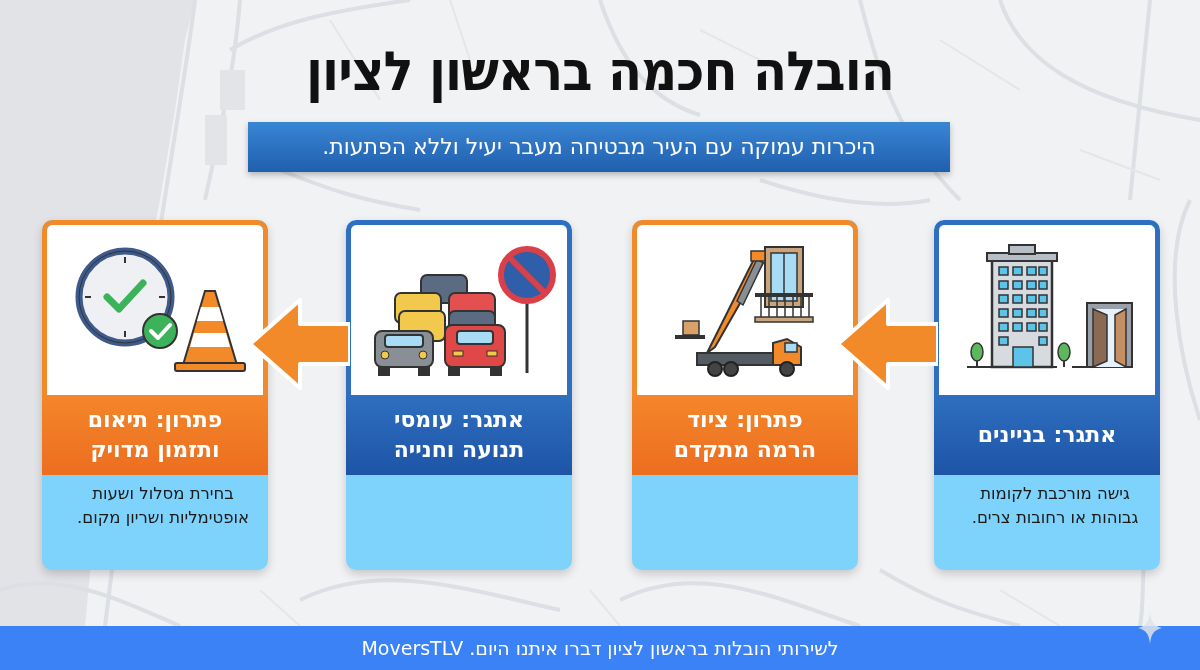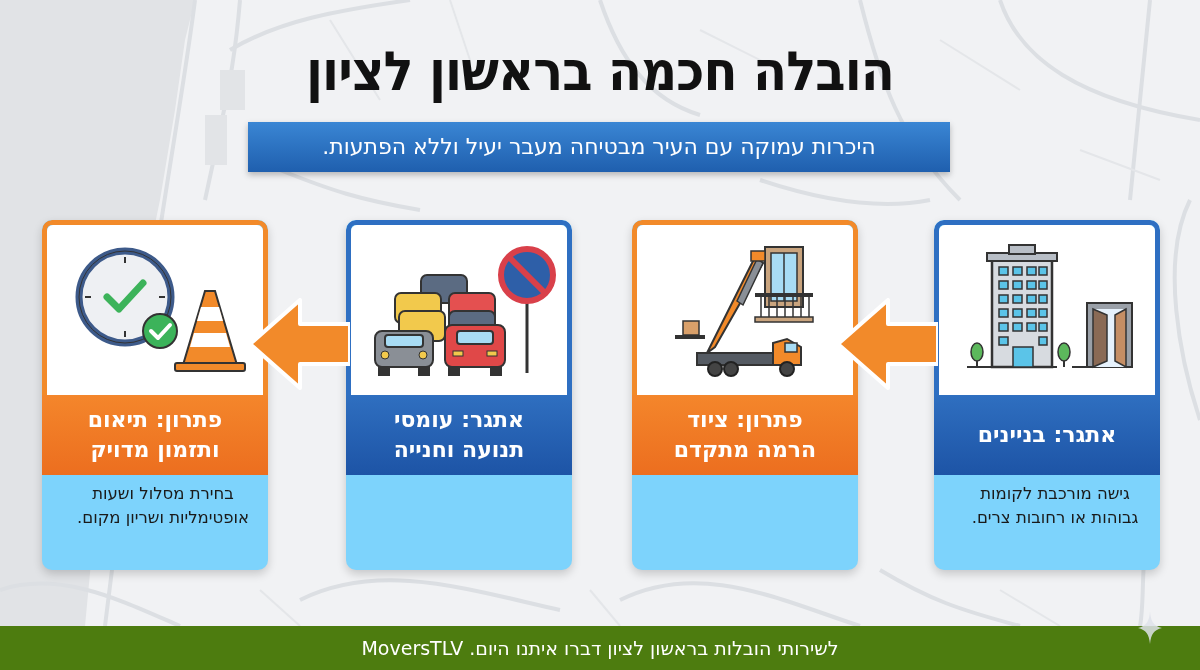--- a/index.html
+++ b/index.html
@@ -43,21 +43,21 @@
     position: absolute; top: 262px; left: 24px; right: 8px;
     color: #1a1a1a; font-size: 16.5px; line-height: 24px; text-align: center;
   }
   .blue .frame { border-color: #2e6fc2; }
   .blue .band { background: linear-gradient(180deg, #2f6fc0 0%, #1d54a6 100%); }
   .orange .frame { border-color: #f28a2a; }
   .orange .band { background: linear-gradient(180deg, #f4862b 0%, #ec6e1f 100%); }
   .arrow { position: absolute; z-index: 3; }
   .footer {
     position: absolute; left: 0; top: 626px; width: 1200px; height: 44px;
-    background: #4d7c0f; color: #fff; text-align: center;
+    background: #3b82f6; color: #fff; text-align: center;
     font-size: 19px; line-height: 44px; z-index: 2;
   }
   .sparkle { position: absolute; left: 1138px; top: 612px; z-index: 3; }
 </style>
 </head>
 <body>
 
 <svg class="map-bg" viewBox="0 0 1200 626">
   <rect x="0" y="0" width="1200" height="626" fill="#f1f2f4"></rect>
   <path d="M0 0 L195 0 L185 40 L175 110 L160 200 L135 320 L110 430 L95 520 L85 626 L0 626 Z" fill="#e1e3e6"></path>

